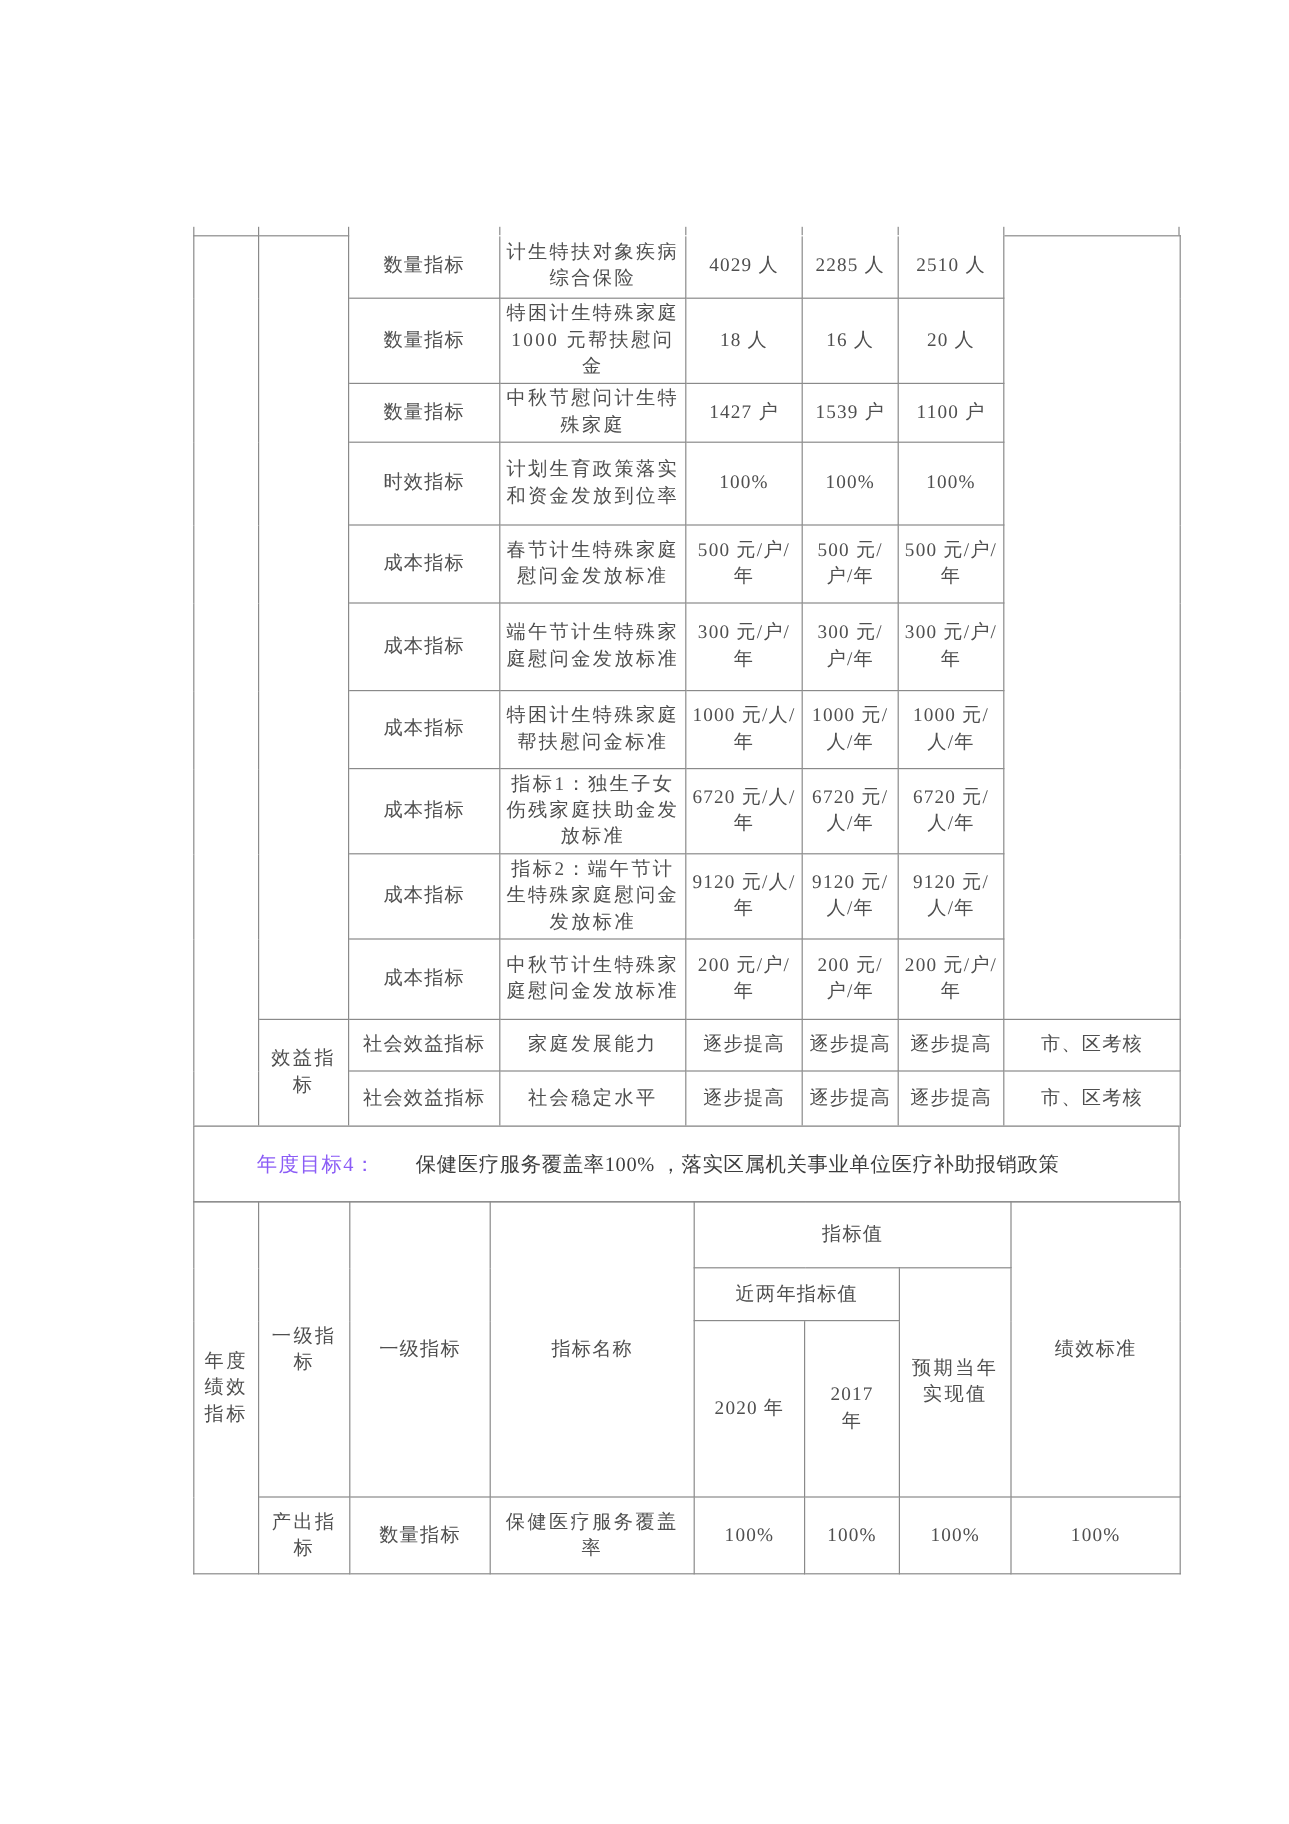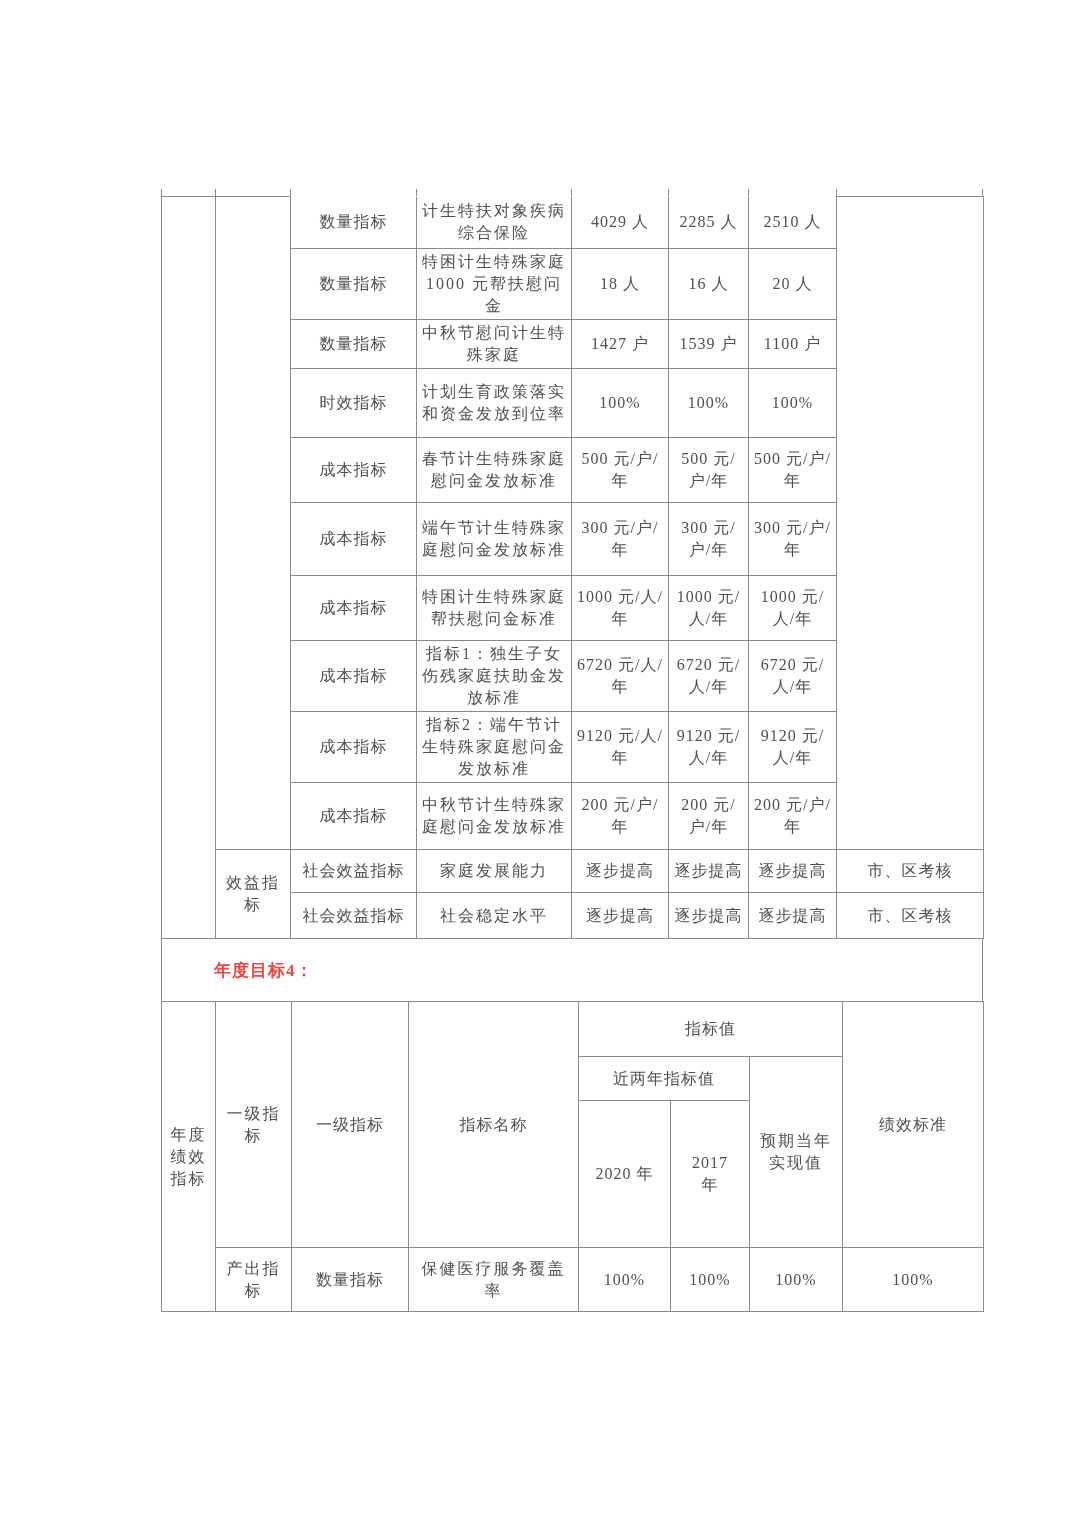--- a/index.html
+++ b/index.html
@@ -85,22 +85,22 @@
     margin-left: 133px;
     margin-top: -1px;
     border: 1px solid #8a8a8a;
     display: flex;
     align-items: center;
     padding-left: 52px;
     font-size: 17px;
     background: #ffffff;
   }
   .goal-label {
-    font-weight: bold;
-    color: #ef4444;
+    font-weight: normal;
+    color: #8b5cf6;
     letter-spacing: 1px;
     white-space: nowrap;
   }
   .goal-text {
     margin-left: 33px;
     color: #3d3d3d;
     letter-spacing: 0.5px;
   }
   .lower { margin-top: -1px; }
 </style>
@@ -220,20 +220,21 @@
         <td class="value-cell">逐步提高</td>
         <td class="value-cell">逐步提高</td>
         <td class="value-cell">逐步提高</td>
         <td class="label-cell">市、区考核</td>
       </tr>
     </tbody>
   </table>
 
   <div class="goal-band">
     <span class="goal-label">年度目标4：</span>
+    <span class="goal-text">保健医疗服务覆盖率100% ，落实区属机关事业单位医疗补助报销政策</span>
   </div>
 
   <table class="doc-table lower">
     <colgroup>
       <col style="width:54px">
         <col style="width:76px">
         <col style="width:117px">
         <col style="width:170px">
       <col style="width:92px">
         <col style="width:79px">

